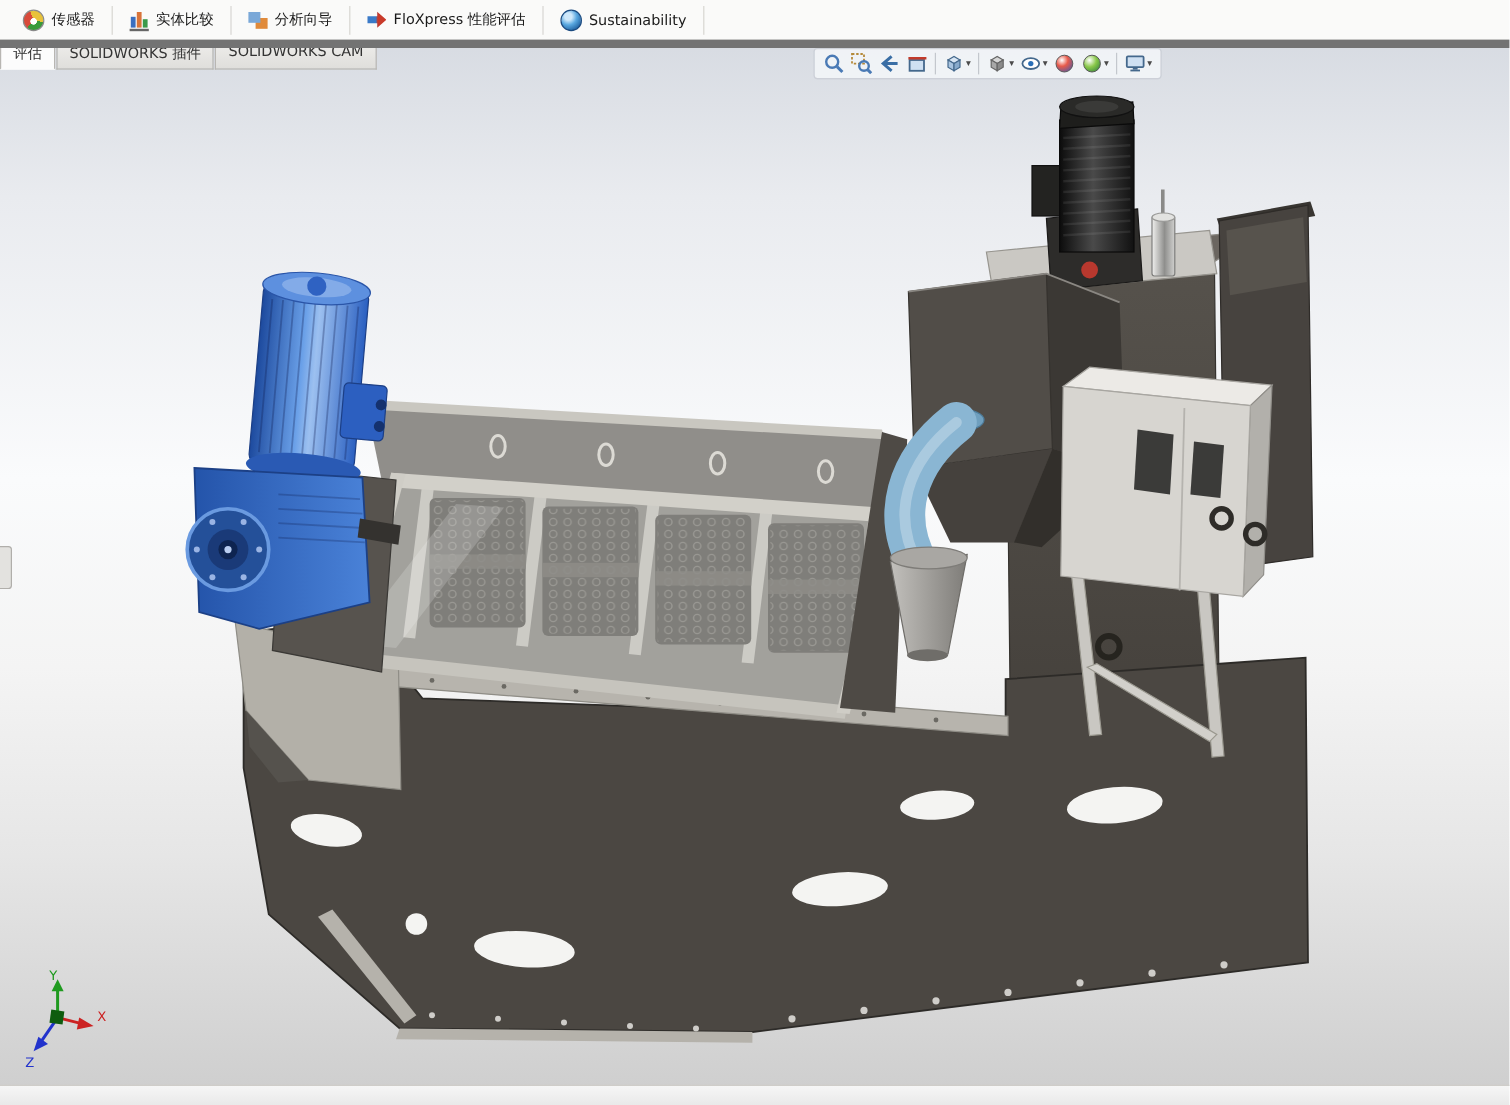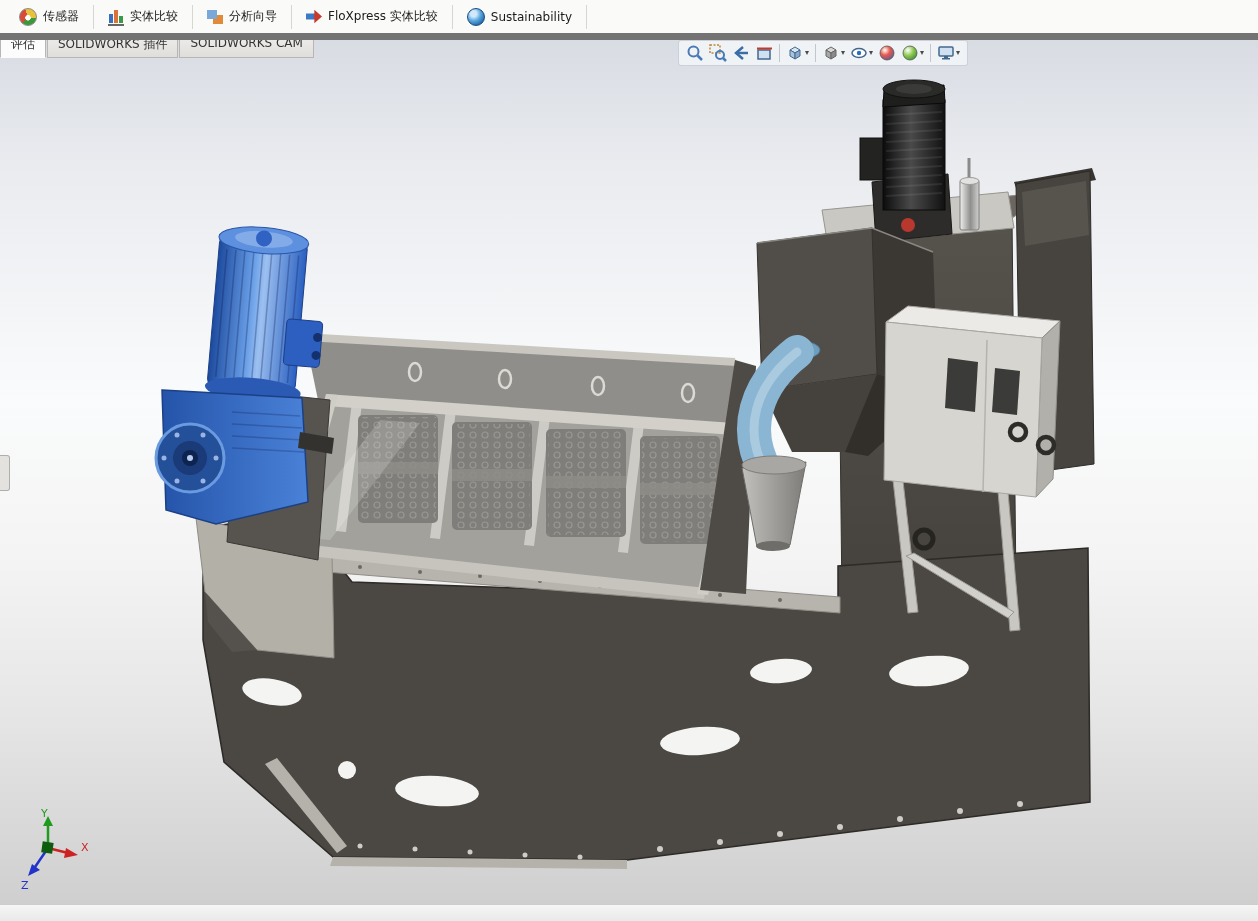--- a/index.html
+++ b/index.html
@@ -336,21 +336,21 @@
       <span>实体比较</span>
     </div>
     <div class="rsep"></div>
     <div class="ribbon-btn">
       <span class="ricon icon-compare"></span>
       <span>分析向导</span>
     </div>
     <div class="rsep"></div>
     <div class="ribbon-btn">
       <span class="ricon icon-flox"></span>
-      <span>FloXpress 实体比较</span>
+      <span>FloXpress 性能评估</span>
     </div>
     <div class="rsep"></div>
     <div class="ribbon-btn">
       <span class="ricon icon-sustain"></span>
       <span>Sustainability</span>
     </div>
     <div class="rsep"></div>
   </div>
 
   <div class="tabrow">

